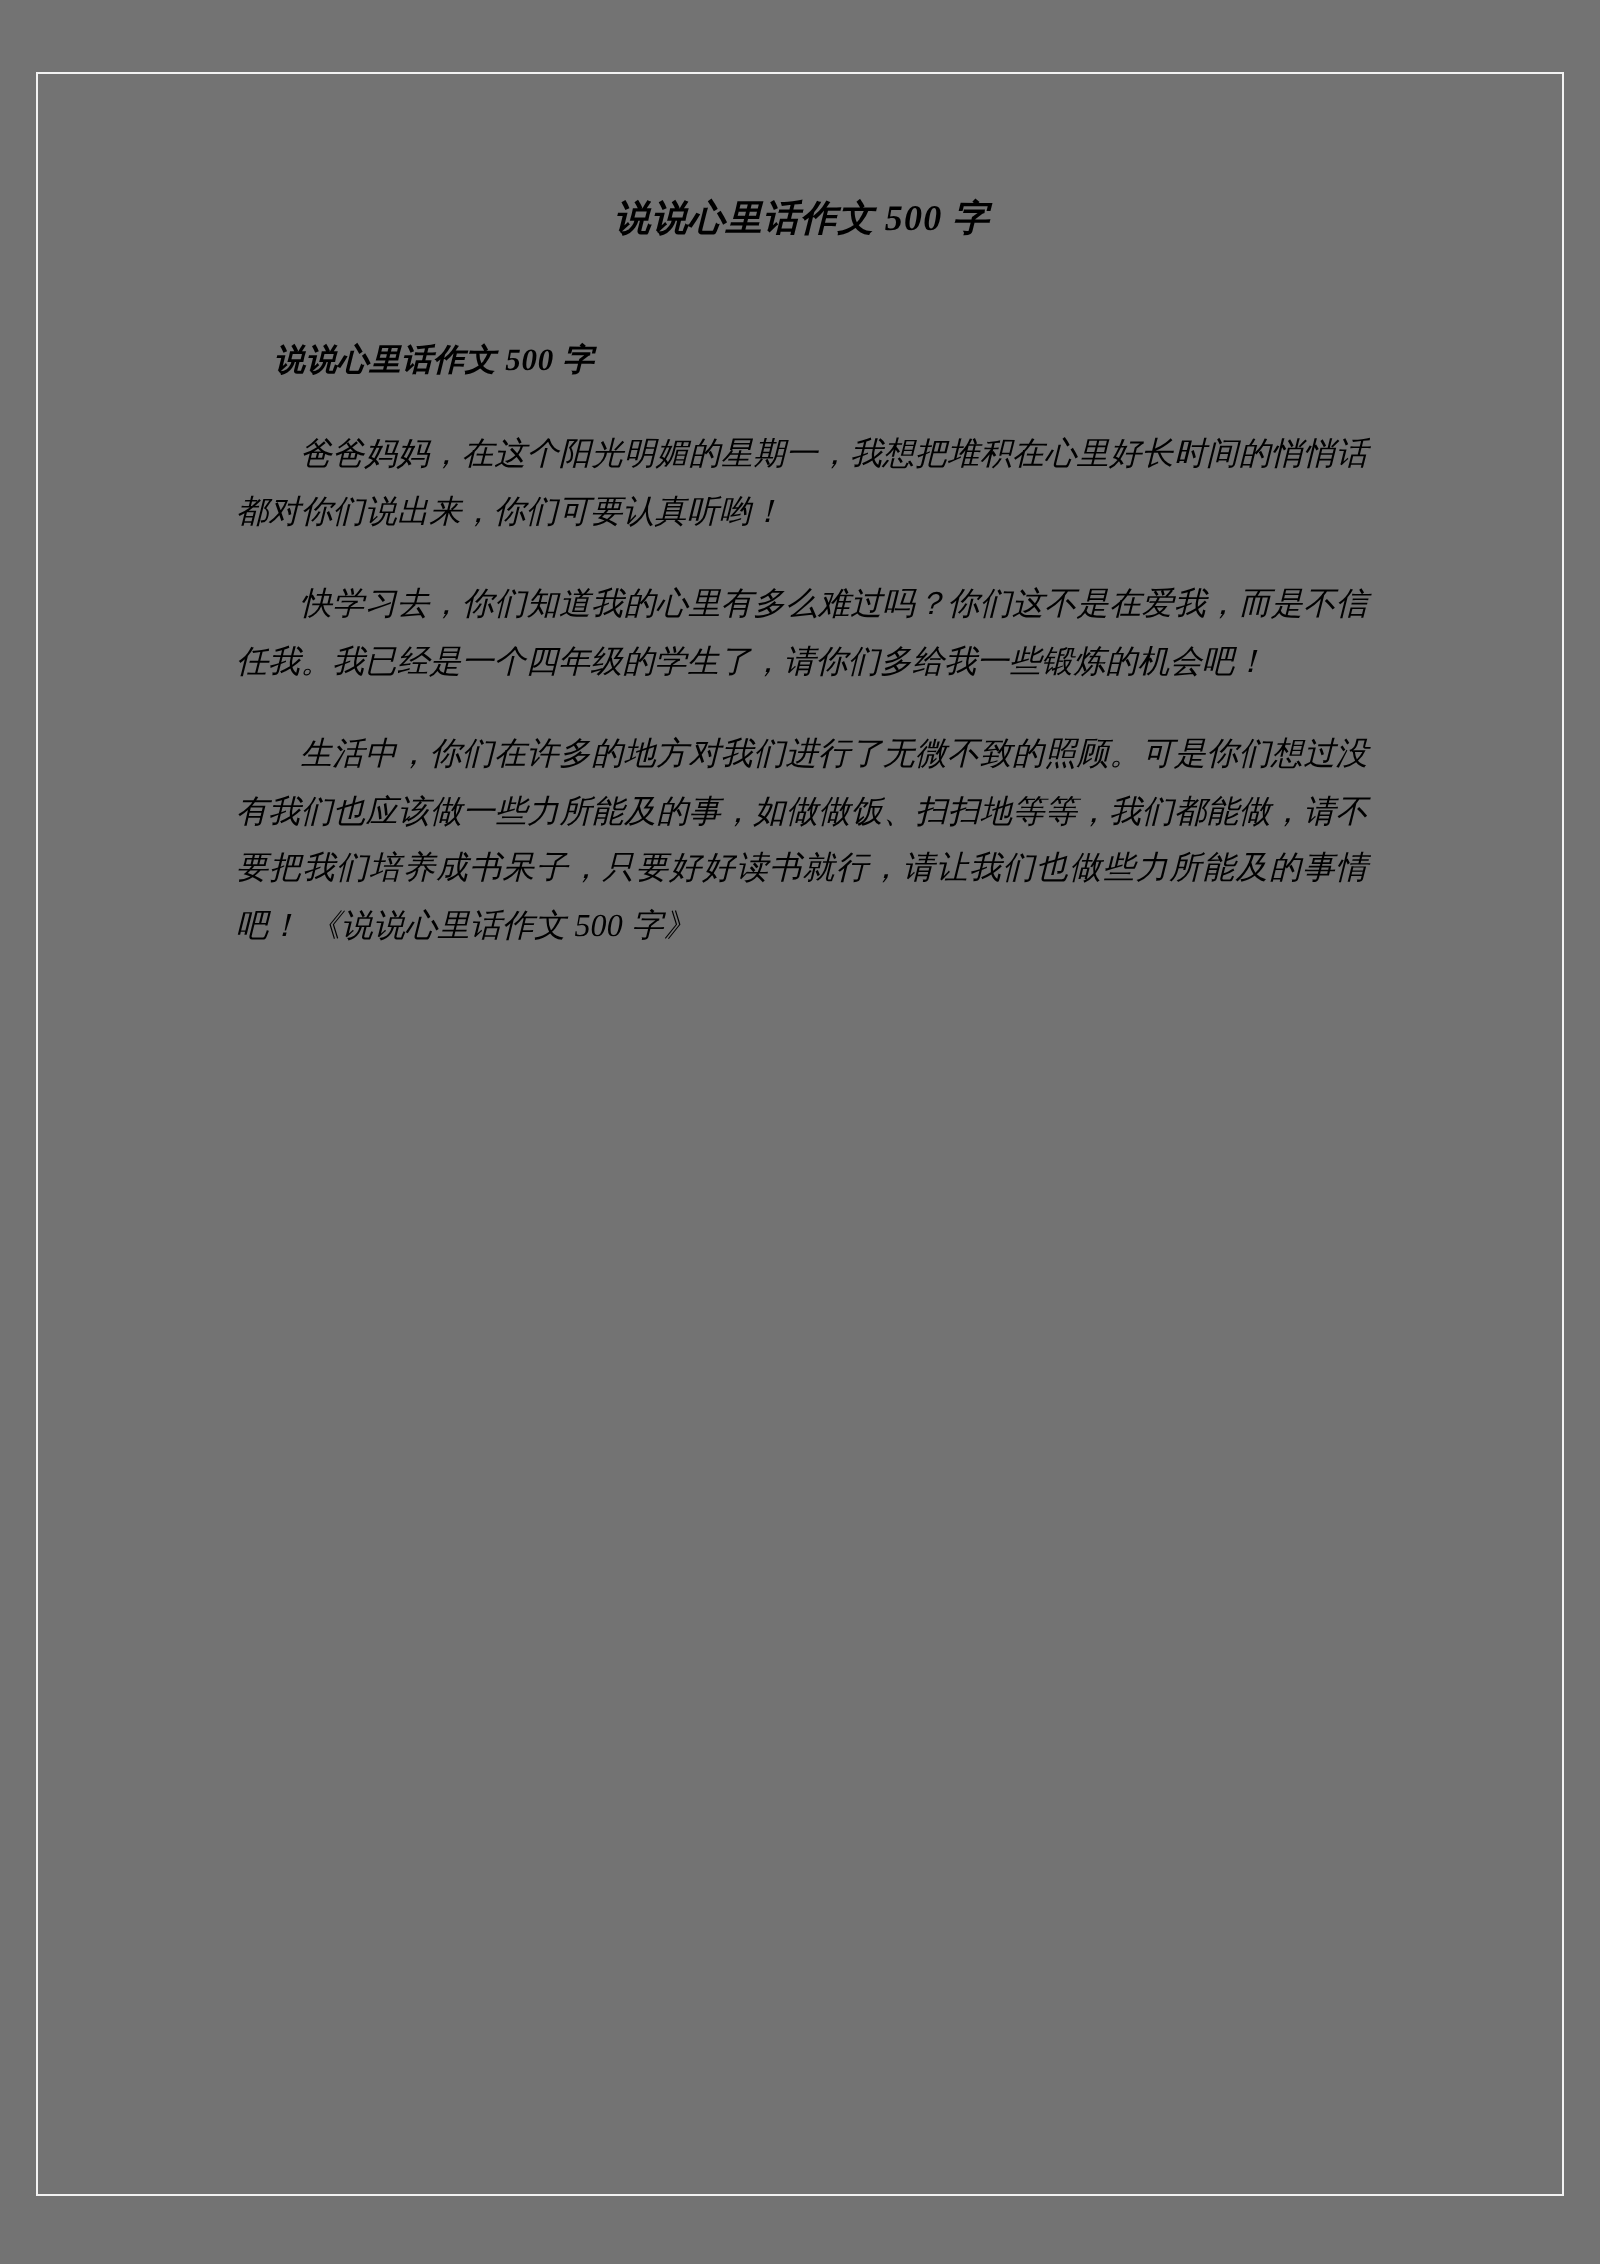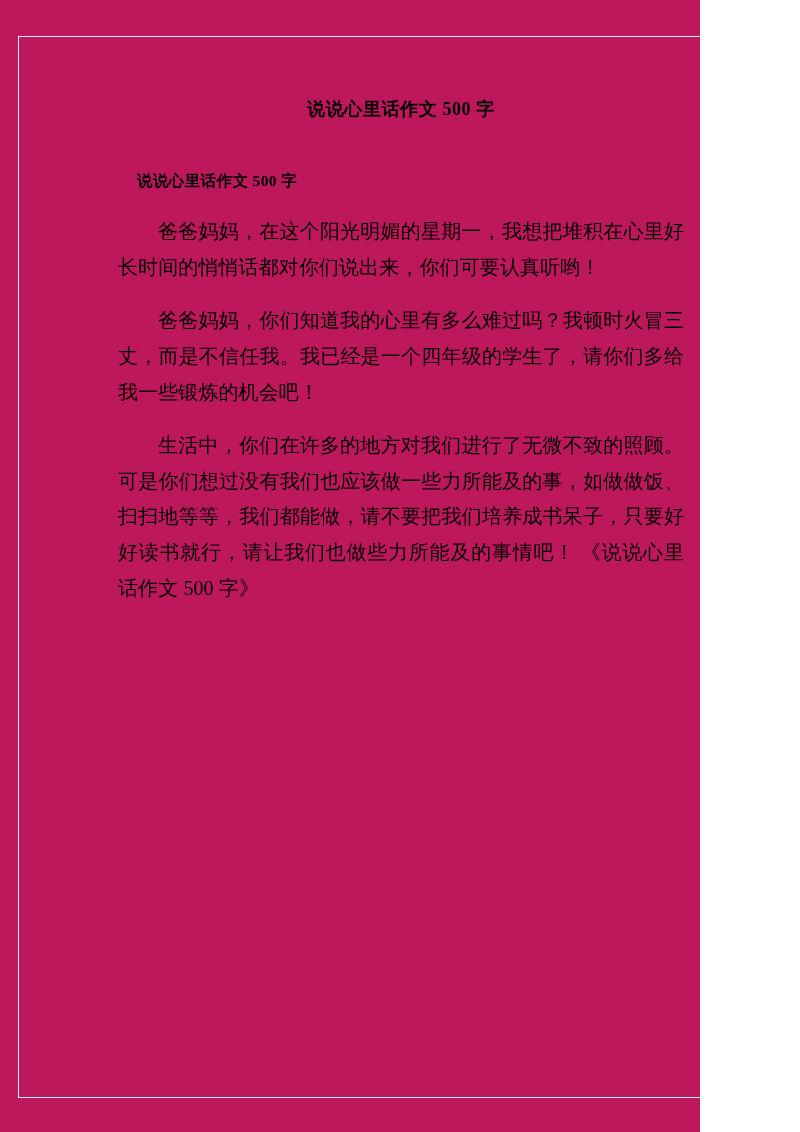--- a/index.html
+++ b/index.html
@@ -9,25 +9,26 @@
   }
   body {
     width: 800px;
     height: 1132px;
     font-family: "Liberation Serif", "DejaVu Serif", serif;
     color: #000000;
     -webkit-font-smoothing: antialiased;
   }
   .page {
     position: relative;
-    width: 700px;
+    width: 800px;
     height: 1132px;
     box-sizing: border-box;
-    background: #be185d;
+    background: #737373;
     overflow: hidden;
+    font-style: italic;
   }
   .page-frame {
     position: absolute;
     left: 18px;
     top: 36px;
     width: 764px;
     height: 1062px;
     border: 1px solid #f2f2f2;
     box-sizing: border-box;
     pointer-events: none;
@@ -49,21 +50,21 @@
   .section-heading {
     font-size: 15.5px;
     font-weight: bold;
     text-align: left;
     letter-spacing: 0.4px;
     line-height: 1.5;
     margin: 0 0 22px 0;
     padding-left: 19px;
   }
   .para {
-    font-size: 20px;
+    font-size: 16px;
     line-height: 1.78;
     text-align: justify;
     text-justify: inter-ideograph;
     text-indent: 2em;
     margin: 0 0 18px 0;
     letter-spacing: 0.1px;
   }
   .para:last-child {
     margin-bottom: 4px;
   }
@@ -78,18 +79,18 @@
   <div class="content">
 
     <h1 class="doc-title">说说心里话作文 500 字</h1>
 
     <h2 class="section-heading">说说心里话作文 500 字</h2>
 
     <p class="para">爸爸妈妈，在这个阳光明媚的星期一，我想把堆积在心里好长时间的悄悄话都对你们说出来，你们可要认真听哟！</p>
 
 
 
-    <p class="para">爸爸妈妈，你们知道我的心里有多么难过吗？我顿时火冒三丈，而是不信任我。我已经是一个四年级的学生了，请你们多给我一些锻炼的机会吧！</p>
+    <p class="para">快学习去，你们知道我的心里有多么难过吗？你们这不是在爱我，而是不信任我。我已经是一个四年级的学生了，请你们多给我一些锻炼的机会吧！</p>
 
     <p class="para">生活中，你们在许多的地方对我们进行了无微不致的照顾。可是你们想过没有我们也应该做一些力所能及的事，如做做饭、扫扫地等等，我们都能做，请不要把我们培养成书呆子，只要好好读书就行，请让我们也做些力所能及的事情吧！ 《说说心里话作文 500 字》</p>
 
   </div>
 </div>
 
 </body></html>

